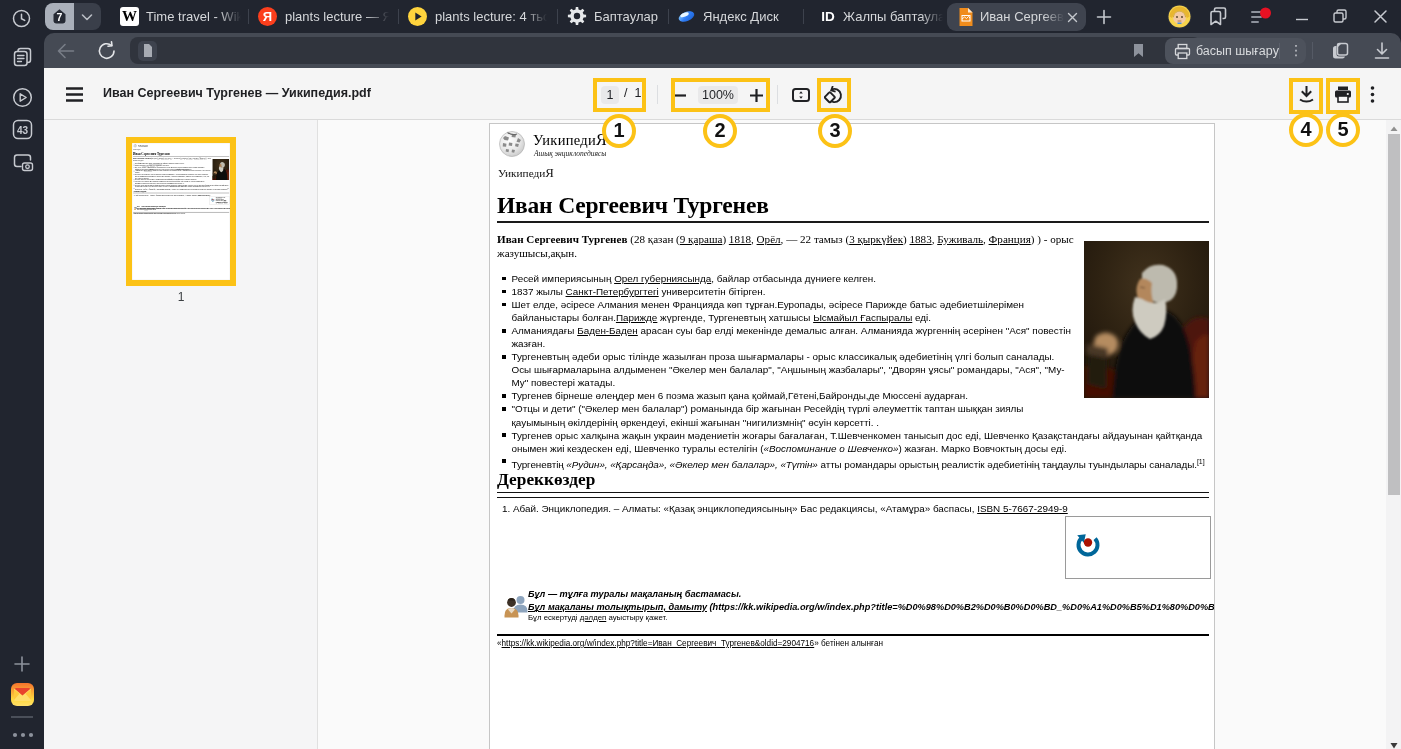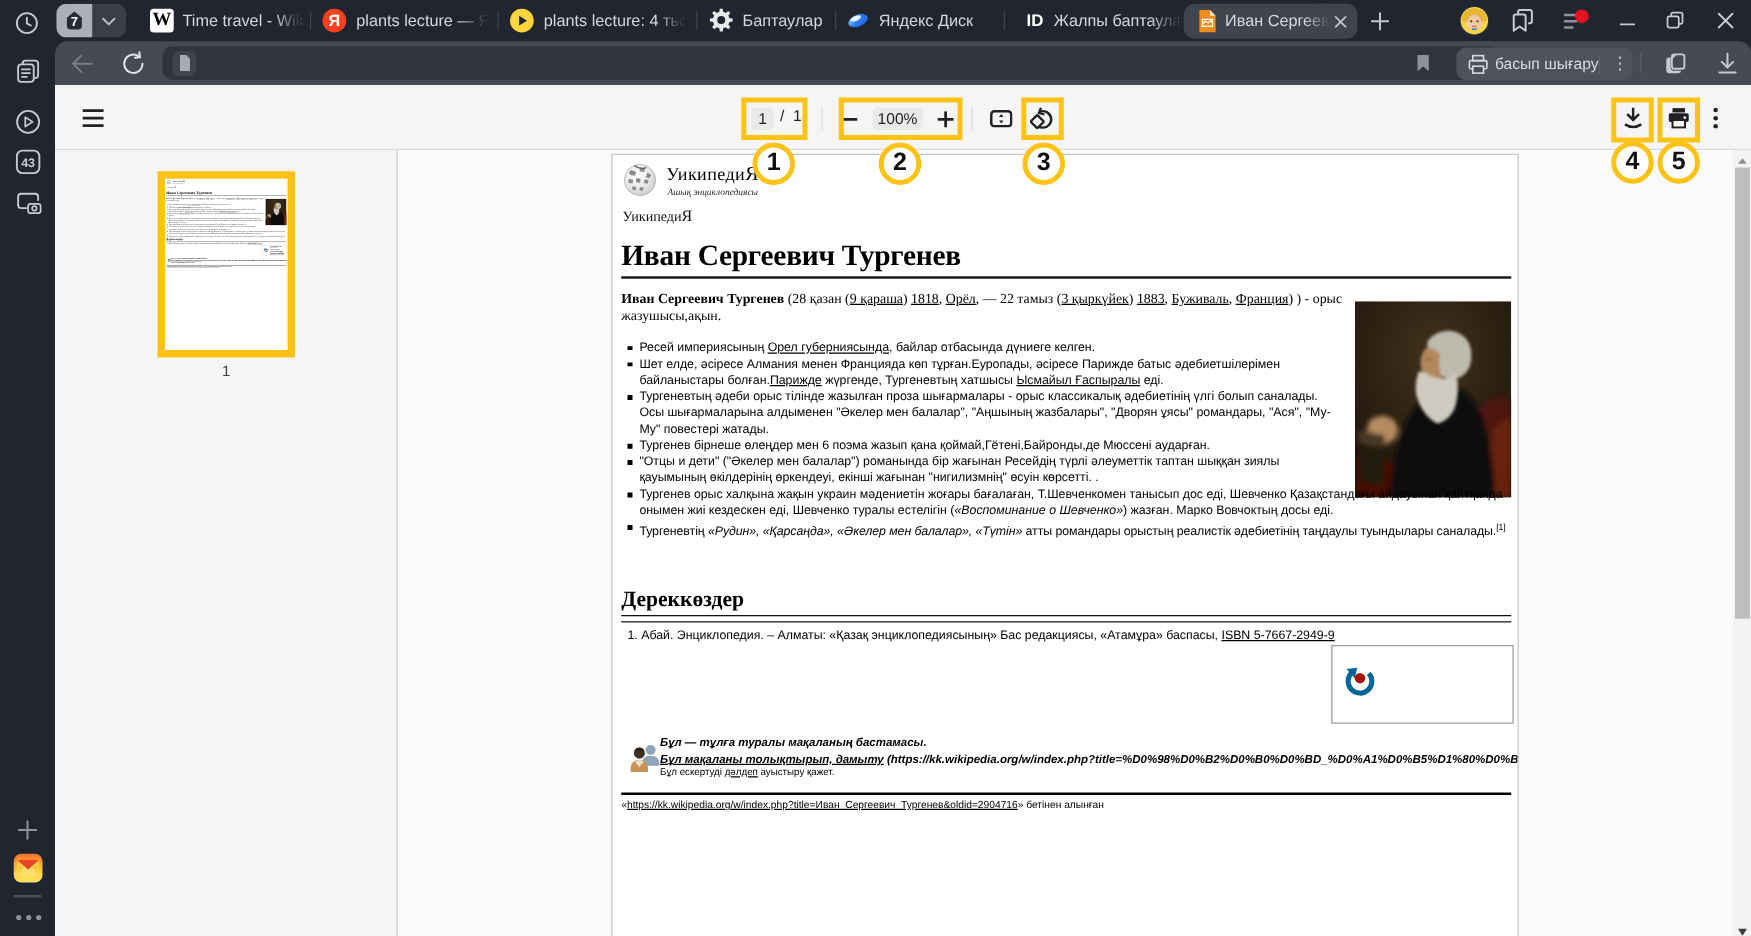--- a/index.html
+++ b/index.html
@@ -241,20 +241,21 @@
         <circle cx="20" cy="5" r="2.1" fill="#8d929c"></circle>
     </svg>
   </div>
 </div>
 
 <div id="toolbar">
 
   <svg class="abs" style="left:22px;top:19px" width="17" height="15" viewBox="0 0 17 15">
     <path d="M0 1.5 h17 M0 7.5 h17 M0 13.5 h17" stroke="#202124" stroke-width="2.3"></path>
   </svg>
+  <div class="abs" style="left:59px;top:0;height:52px;line-height:51px;font-weight:bold;font-size:12.5px;color:#202124;white-space:nowrap">Иван Сергеевич Тургенев — Уикипедия.pdf</div>
 
   <div class="tbox" style="left:557px;top:18px;width:18px;height:18px;line-height:18px">1</div>
   <div class="abs" style="left:580px;top:0;height:52px;line-height:51px;font-size:12.5px;color:#202124">/&nbsp;&nbsp;1</div>
   <div class="tdiv" style="left:613px;top:17px;height:19px"></div>
 
   <svg class="abs" style="left:630px;top:26px" width="12" height="3" viewBox="0 0 12 3">
       <path d="M0 1.5 h12" stroke="#202124" stroke-width="2.2"></path>
     </svg>
   <div class="tbox" style="left:654px;top:18px;width:40px;height:18px;line-height:18px">100%</div>
   <svg class="abs" style="left:706px;top:21px" width="13" height="13" viewBox="0 0 13 13">
@@ -433,21 +434,23 @@
   <g filter="url(#soft2)">
     <path d="M58 32 Q66 22 79 24 Q92 28 93 41 Q94 53 87 59 Q79 64 71 61 Q61 56 58 47 Z" fill="#bdbaae"></path>
     <path d="M56 38 Q51 46 53 54 Q54 61 60 64 L70 63 Q66 52 68 42 Q62 36 56 38 Z" fill="#b3875c"></path>
     <path d="M51 56 Q46 70 51 81 Q56 93 66 98 Q76 95 80 85 Q84 71 81 58 Q70 66 58 58 Z" fill="#cecbc0"></path>
     <path d="M56 46 l5 1" stroke="#6b4c33" stroke-width="1" fill="none"></path>
   </g>
 </svg></div>
     <div class="abs serif" style="left:7px;top:109px;font-size:11.1px;line-height:13.5px;color:#000;white-space:nowrap"><b>Иван Сергеевич Тургенев</b> (28 қазан (<span class="u">9 қараша</span>) <span class="u">1818</span>, <span class="u">Орёл</span>, — 22 тамыз (<span class="u">3 қыркүйек</span>) <span class="u">1883</span>, <span class="u">Буживаль</span>, <span class="u">Франция</span>) ) - орыс<br>жазушысы,ақын.</div>
     <ul id="blist" class="abs" style="left:12px;top:148px;list-style:none;font-size:9.9px;line-height:13.05px;color:#000;white-space:nowrap">
       <li>Ресей империясының <span class="u">Орел губерниясында</span>, байлар отбасында дүниеге келген.</li>
+      <li>1837 жылы <span class="u">Санкт-Петербургтегі</span> университетін бітірген.</li>
       <li>Шет елде, әсіресе Алмания менен Францияда көп тұрған.Еуропады, әсіресе Парижде батыс әдебиетшілерімен<br>байланыстары болған.<span class="u">Парижде</span> жүргенде, Тургеневтың хатшысы <span class="u">Ысмайыл Ғаспыралы</span> еді.</li>
+      <li>Алманиядағы <span class="u">Баден-Баден</span> арасан суы бар елді мекенінде демалыс алған. Алманияда жүргеннің әсерінен "Ася" повестін<br>жазған.</li>
       <li>Тургеневтың әдеби орыс тілінде жазылған проза шығармалары - орыс классикалық әдебиетінің үлгі болып саналады.<br>Осы шығармаларына алдыменен "Әкелер мен балалар", "Аңшының жазбалары", "Дворян ұясы" романдары, "Ася", "Му-<br>Му" повестері жатады.</li>
       <li>Тургенев бірнеше өлеңдер мен 6 поэма жазып қана қоймай,Гётені,Байронды,де Мюссені аударған.</li>
       <li>"Отцы и дети" ("Әкелер мен балалар") романында бір жағынан Ресейдің түрлі әлеуметтік таптан шыққан зиялы<br>қауымының өкілдерінің өркендеуі, екінші жағынан "нигилизмнің" өсуін көрсетті. .</li>
       <li>Тургенев орыс халқына жақын украин мәдениетін жоғары бағалаған, Т.Шевченкомен танысып дос еді, Шевченко Қазақстандағы айдауынан қайтқанда<br>онымен жиі кездескен еді, Шевченко туралы естелігін (<i>«Воспоминание о Шевченко»</i>) жазған. Марко Вовчоктың досы еді.</li>
       <li style="letter-spacing:-0.06px">Тургеневтің <i>«Рудин», «Қарсаңда», «Әкелер мен балалар», «Түтін»</i> атты романдары орыстың реалистік әдебиетінің таңдаулы туындылары саналады.<sup style="font-size:7px">[1]</sup></li>
     </ul>
 
     <div class="abs serif" style="left:7px;top:346px;font-size:17.3px;font-weight:bold;color:#000">Дереккөздер</div>
     <div class="abs" style="left:7px;top:367.5px;width:712px;height:1.8px;background:#111"></div>
     <div class="abs" style="left:7px;top:372.5px;width:712px;height:1.2px;background:#111"></div>

